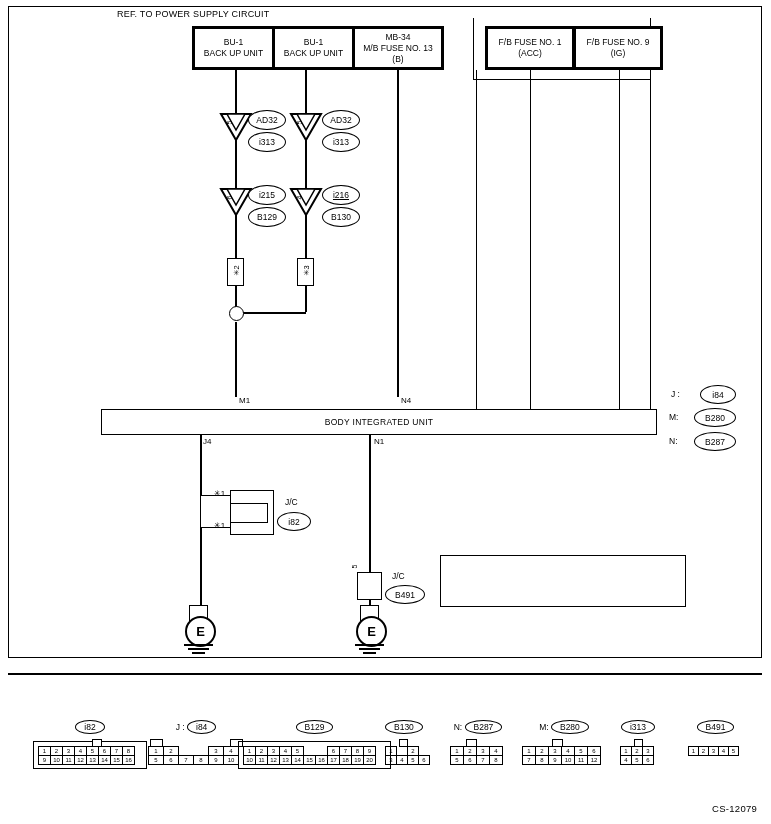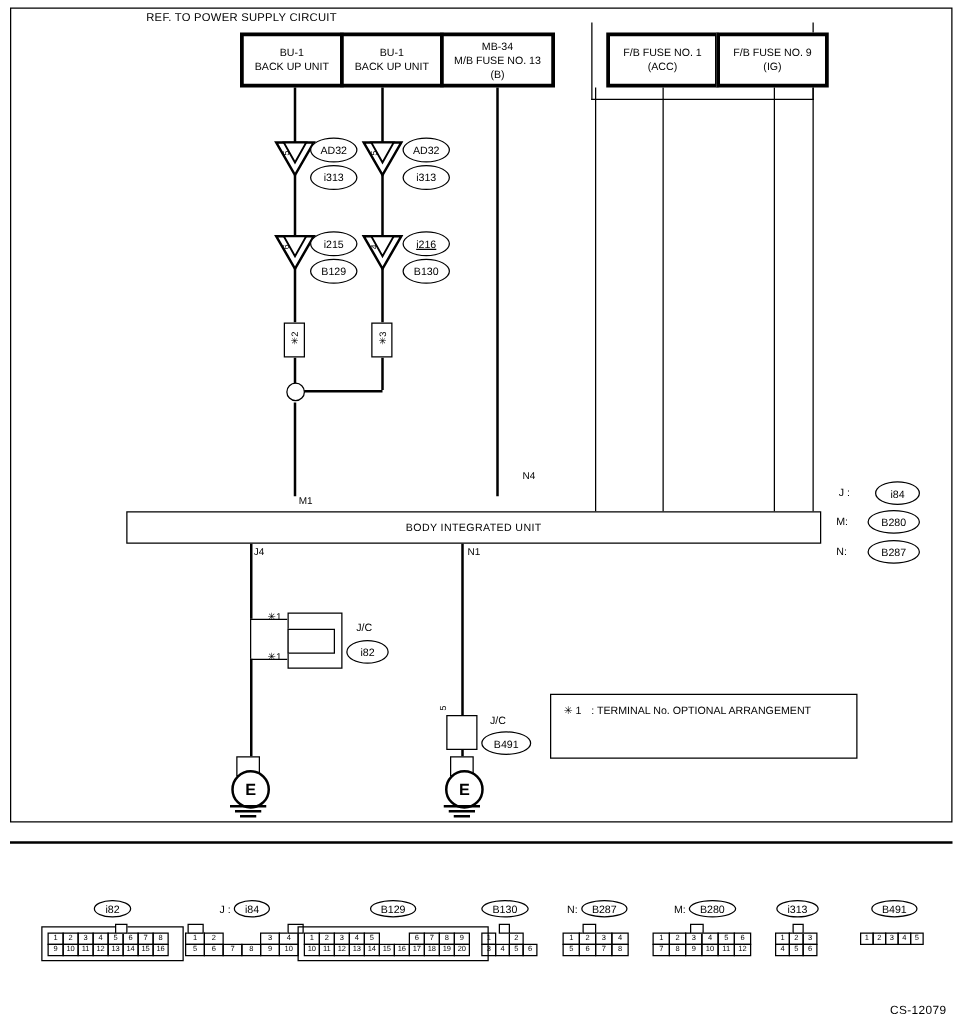--- a/index.html
+++ b/index.html
@@ -168,21 +168,21 @@
 <div class="bub" style="left:322px;top:185px;width:36px;height:18px;text-decoration:underline;">i216</div>
 <div class="bub" style="left:322px;top:207px;width:36px;height:18px;">B130</div>
 
 <div class="starbox" style="left:227px;top:258px;width:17px;height:28px;"></div>
 <div class="starlab" style="left:223px;top:266px;width:26px;text-align:center;">✳<span>2</span></div>
 
 <div class="starbox" style="left:297px;top:258px;width:17px;height:28px;"></div>
 <div class="starlab" style="left:293px;top:266px;width:26px;text-align:center;">✳<span>3</span></div>
 
 <div class="termlab" style="left:239px;top:396px;">M1</div>
-<div class="termlab" style="left:401px;top:376px;margin-left:17px;">N4</div>
+<div class="termlab" style="left:401px;top:396px;">N4</div>
 <div class="biu" style="left:101px;top:409px;width:556px;height:26px;">
   <span>BODY INTEGRATED UNIT</span>
 </div>
 <div class="termlab" style="left:203px;top:437px;">J4</div>
 <div class="termlab" style="left:374px;top:437px;">N1</div>
 
 <div class="abs" style="left:671px;top:389px;font-size:8.5px;">J :</div>
 <div class="bub" style="left:700px;top:385px;width:34px;height:17px;">i84</div>
 <div class="abs" style="left:669px;top:412px;font-size:8.5px;">M:</div>
 <div class="bub" style="left:694px;top:408px;width:40px;height:17px;">B280</div>
@@ -214,23 +214,20 @@
 <div class="jclab" style="left:392px;top:571px;">J/C</div>
 <div class="bub" style="left:385px;top:585px;width:38px;height:17px;">B491</div>
 <div class="vwire thick" style="left:369px;top:600px;height:8px;"></div>
 <div class="thinbox" style="left:360px;top:605px;width:19px;height:16px;"></div>
 <div class="gnd-e" style="left:356px;top:616px;width:27px;height:27px;">E</div>
 <div class="gnd-bar" style="left:355px;top:644px;width:29px;height:2px;"></div>
 <div class="gnd-bar" style="left:359px;top:648px;width:21px;height:2px;"></div>
 <div class="gnd-bar" style="left:363px;top:652px;width:13px;height:2px;"></div>
 
 <div class="legend" style="left:440px;top:555px;width:246px;height:52px;">
-  <div class="legrow">
-    <span class="st">✳ 1</span><span>: TERMINAL No. OPTIONAL ARRANGEMENT</span>
-  </div>
 </div>
 
 <div class="divider" style="top:673px;width:754px;"></div>
 
 <div id="conn-area">
     <div class="conn" style="left: 38px; top: 720px;">
       <div class="connlabel" style="left: 0px; top: 0px; width: 104px; text-align: center;"><span style="display: inline-flex; align-items: center; justify-content: center; border: 1.4px solid rgb(0, 0, 0); border-radius: 50%; padding: 1px 8px; font-size: 8.5px; background: rgb(255, 255, 255);">i82</span></div>
       <div style="position: absolute; left: 0px; top: 26px;">
         <div class="pinrow">
           <div class="pin" style="width: 13px;">1</div>

